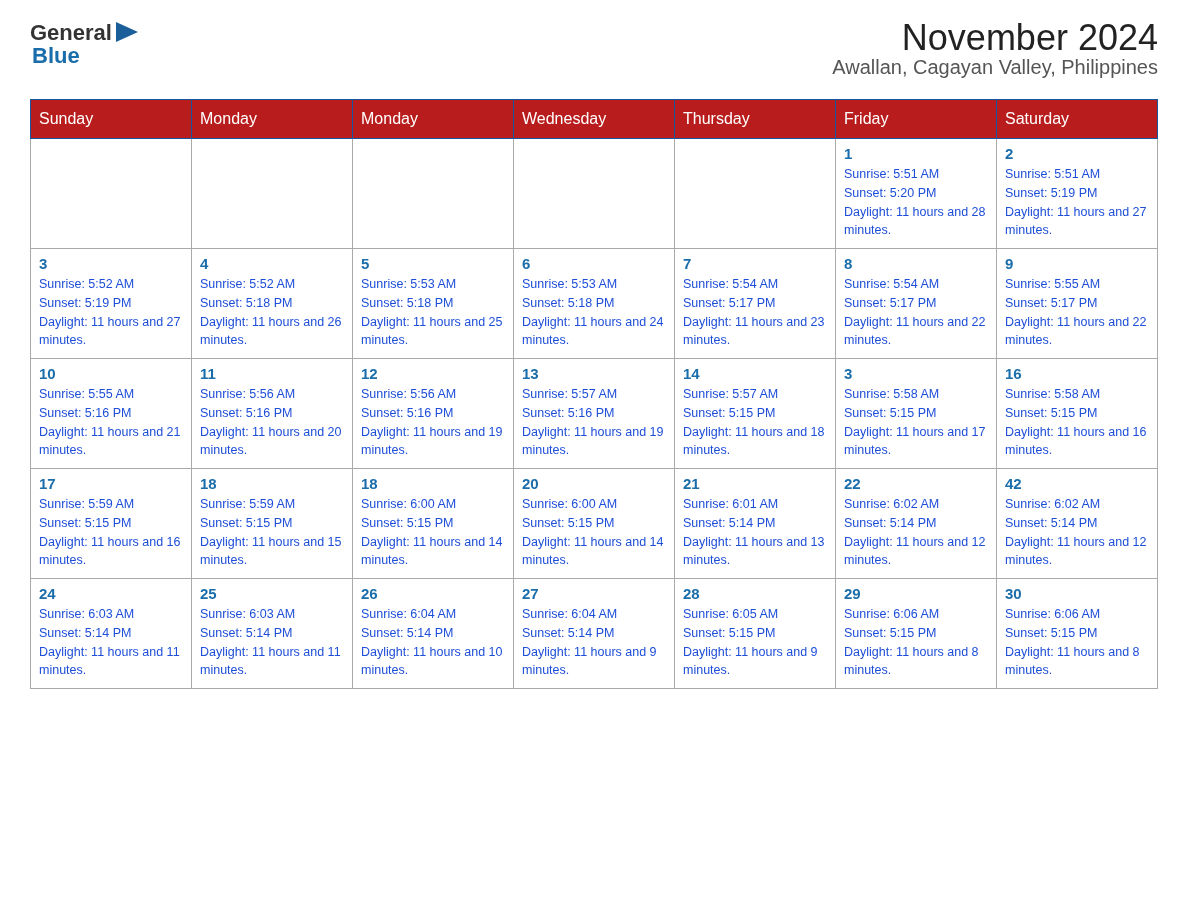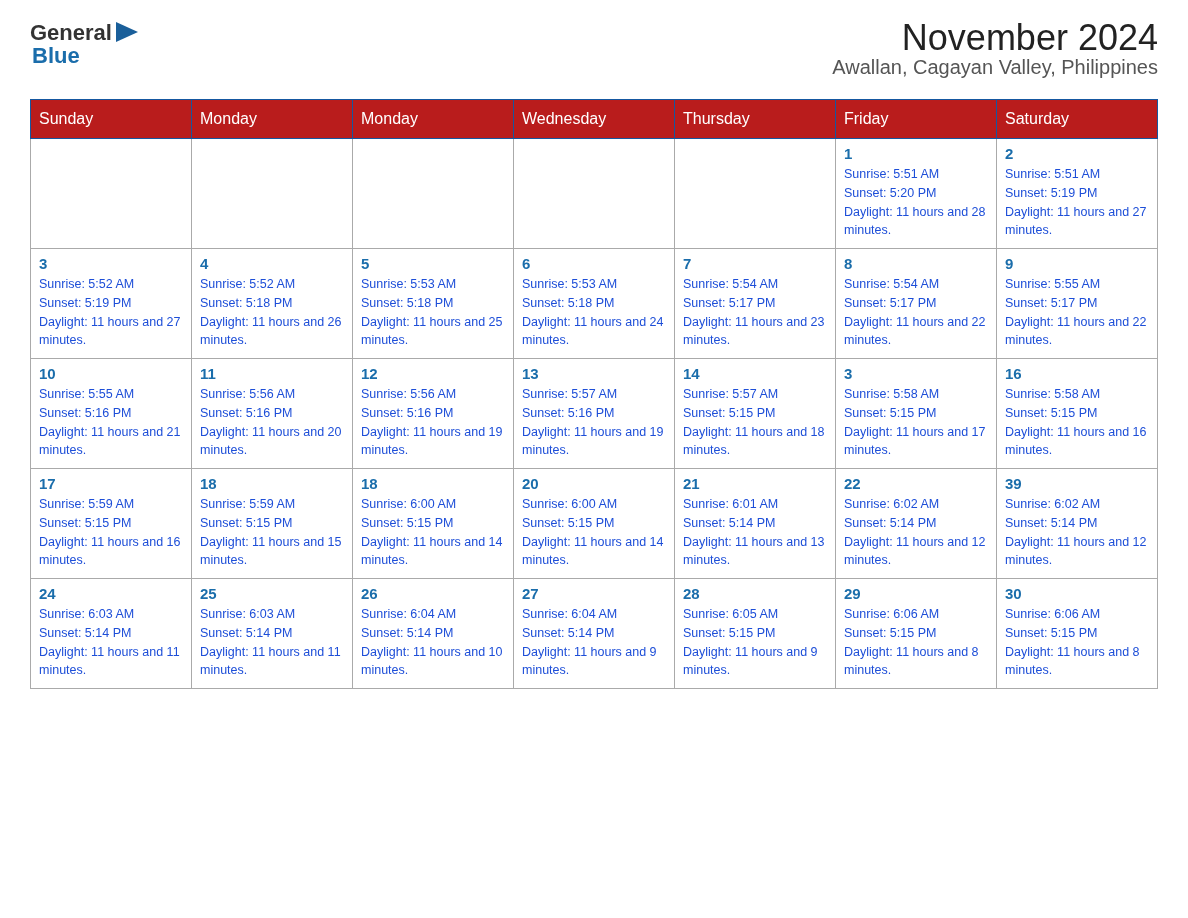--- a/index.html
+++ b/index.html
@@ -217,21 +217,21 @@
         </td>
         <td>
           <span class="day-number">21</span>
           <div class="day-info">Sunrise: 6:01 AM<br>Sunset: 5:14 PM<br>Daylight: 11 hours and 13 minutes.</div>
         </td>
         <td>
           <span class="day-number">22</span>
           <div class="day-info">Sunrise: 6:02 AM<br>Sunset: 5:14 PM<br>Daylight: 11 hours and 12 minutes.</div>
         </td>
         <td>
-          <span class="day-number">39</span>
+          <span class="day-number">42</span>
           <div class="day-info">Sunrise: 6:02 AM<br>Sunset: 5:14 PM<br>Daylight: 11 hours and 12 minutes.</div>
         </td>
       </tr>
       <tr class="week-row">
         <td>
           <span class="day-number">24</span>
           <div class="day-info">Sunrise: 6:03 AM<br>Sunset: 5:14 PM<br>Daylight: 11 hours and 11 minutes.</div>
         </td>
         <td>
           <span class="day-number">25</span>

